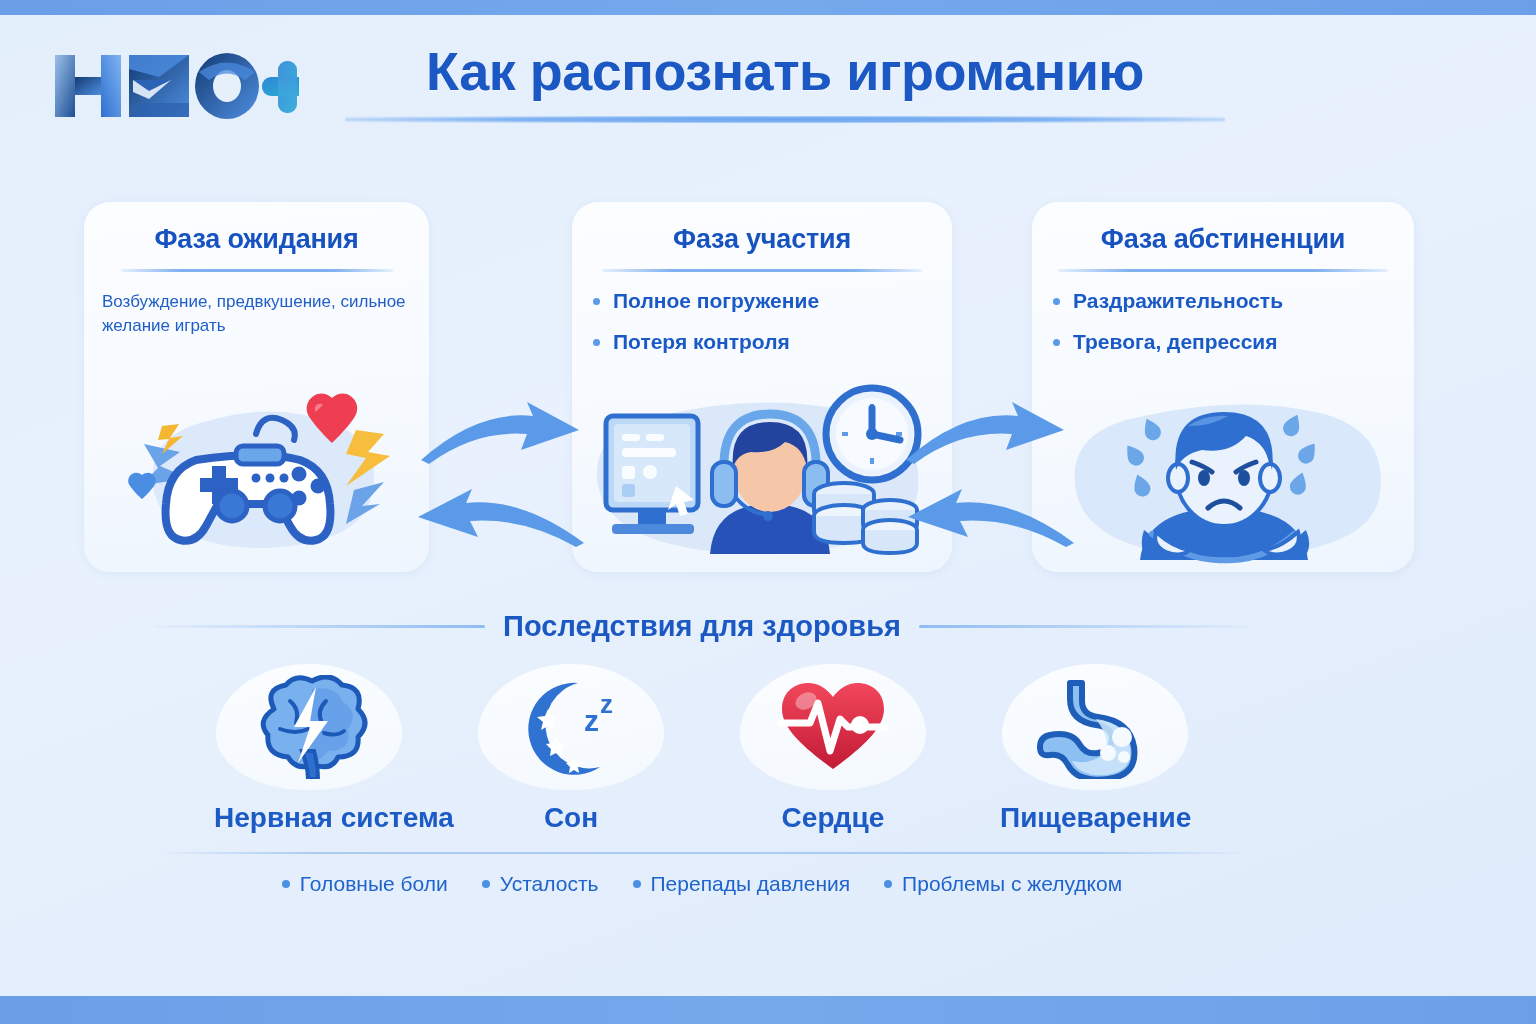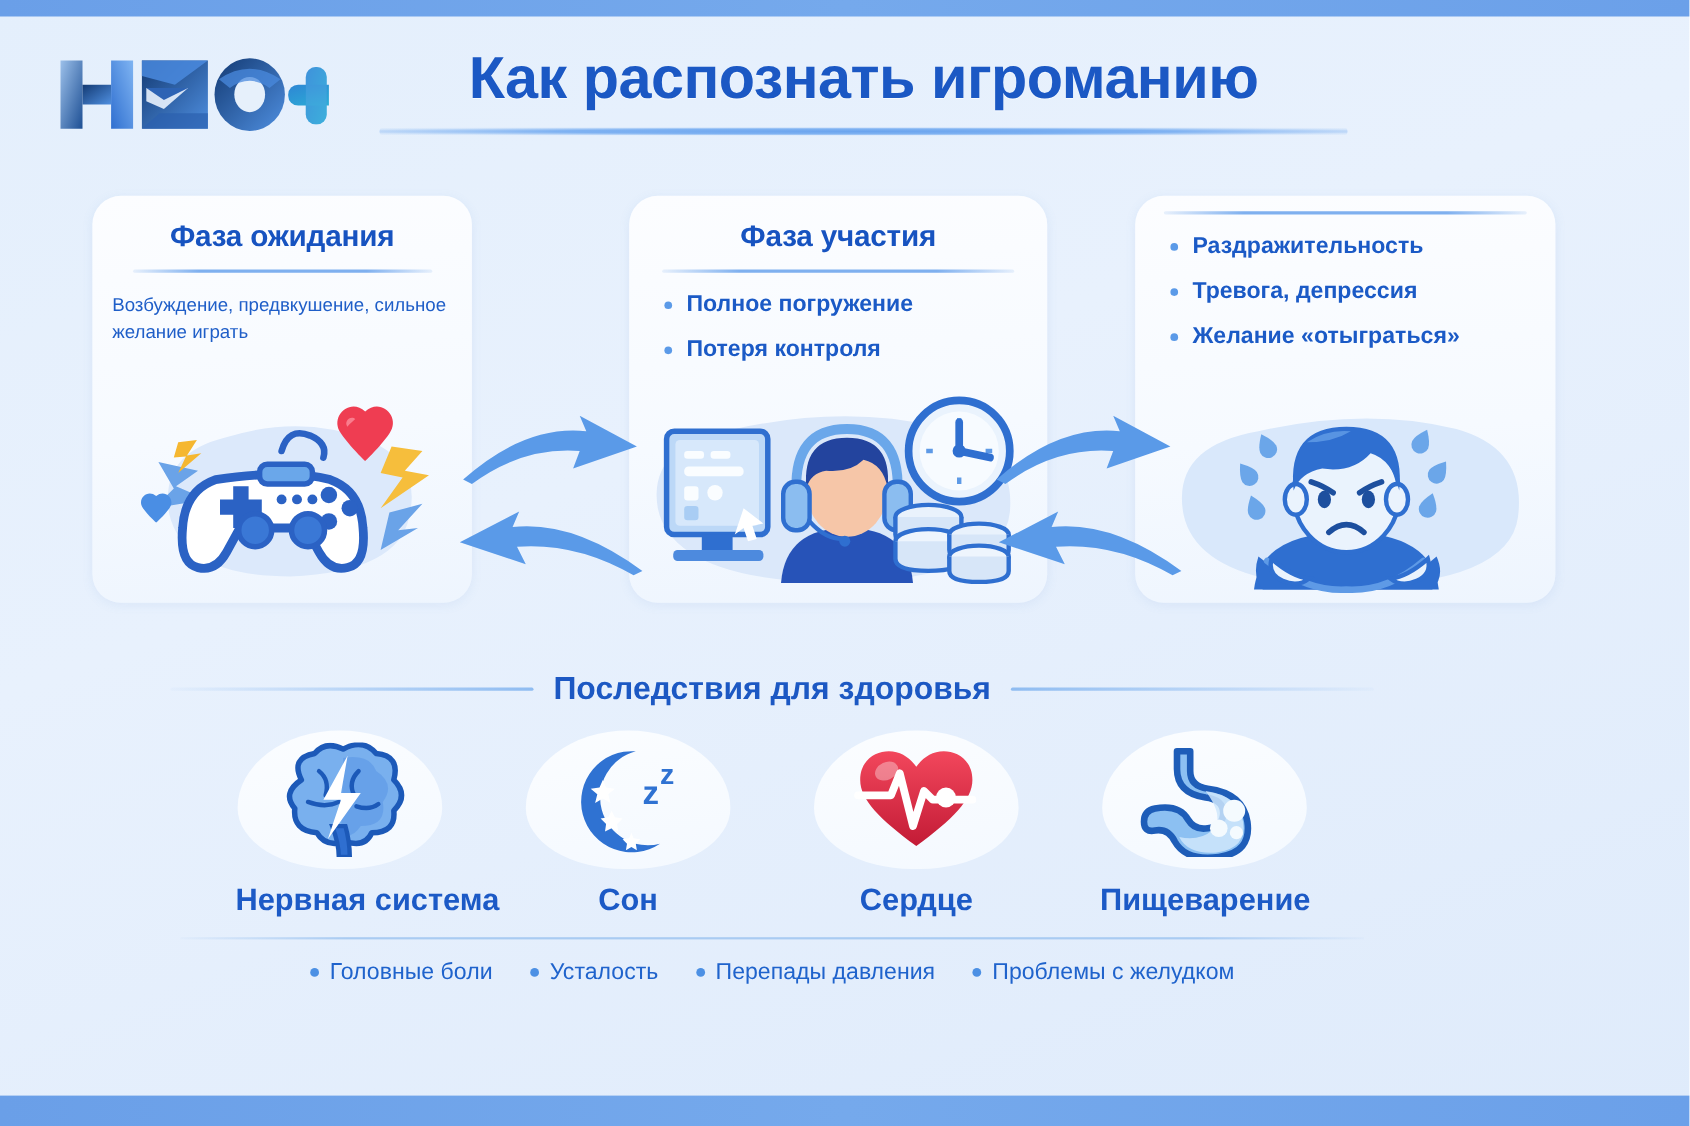--- a/index.html
+++ b/index.html
@@ -66,21 +66,21 @@
     width: 880px;
     height: 7px;
     border-radius: 4px;
     background: radial-gradient(ellipse at center,
                 #6ba4ee 0%, #7fb2f2 45%, rgba(160,198,244,0.25) 80%, rgba(210,228,250,0) 100%);
   }
 
   
   .phases {
     position: absolute;
-    top: 178px;
+    top: 202px;
     left: 0;
     width: 1536px;
     height: 375px;
   }
 
   .card {
     position: absolute;
     top: 0;
     height: 370px;
     border-radius: 26px;
@@ -117,21 +117,21 @@
     padding: 0 18px;
     text-align: left;
     font-size: 17px;
     line-height: 1.42;
     color: #1f5ec8;
     font-weight: 500;
   }
 
   ul.bullets {
     list-style: none;
-    padding: 0 0 0 30px;
+    padding: 0 0 0 19px;
     margin: 0;
   }
   ul.bullets li {
     position: relative;
     font-size: 21px;
     line-height: 1.0;
     color: #1b5ac6;
     font-weight: 600;
     padding: 0 0 0 22px;
     margin-bottom: 20px;
@@ -409,26 +409,26 @@
           <line x1="270" y1="52" x2="276" y2="52" stroke="#5e9ae6" stroke-width="4"></line>
           <line x1="324" y1="52" x2="330" y2="52" stroke="#5e9ae6" stroke-width="4"></line>
           <line x1="300" y1="52" x2="300" y2="26" stroke="#2f6fd0" stroke-width="7" stroke-linecap="round"></line>
           <line x1="300" y1="52" x2="328" y2="58" stroke="#2f6fd0" stroke-width="7" stroke-linecap="round"></line>
           <circle cx="300" cy="52" r="6" fill="#2f6fd0"></circle>
         </svg>
       </div>
     </article>
 
     <article class="card c3">
+      <h2 class="card-title">Фаза абстиненции</h2>
       <div class="card-rule"></div>
       <div class="card-body">
         <ul class="bullets">
           <li>Раздражительность</li>
           <li>Тревога, депрессия</li>
-          <li>Желание «отыграться»</li>
         </ul>
       </div>
       <div class="art">
         <svg viewBox="0 0 382 190" preserveAspectRatio="xMidYMid meet">
           <path d="M44 110 Q32 48 112 34 Q210 12 292 32 Q356 50 348 112 Q340 172 196 176 Q58 174 44 110 Z" fill="#d9e8fb"></path>
 
           <path d="M118 36 q8 10 8 15 a8 8 0 0 1 -16 0 q0-5 8-15 Z" fill="#6ba6e9" transform="rotate(-25 118 44)"></path>
           <path d="M100 62 q8 10 8 15 a8 8 0 0 1 -16 0 q0-5 8-15 Z" fill="#6ba6e9" transform="rotate(-35 100 70)"></path>
           <path d="M108 92 q8 10 8 15 a8 8 0 0 1 -16 0 q0-5 8-15 Z" fill="#6ba6e9" transform="rotate(-20 108 100)"></path>
           <path d="M262 32 q8 10 8 15 a8 8 0 0 1 -16 0 q0-5 8-15 Z" fill="#6ba6e9" transform="rotate(25 262 40)"></path>

